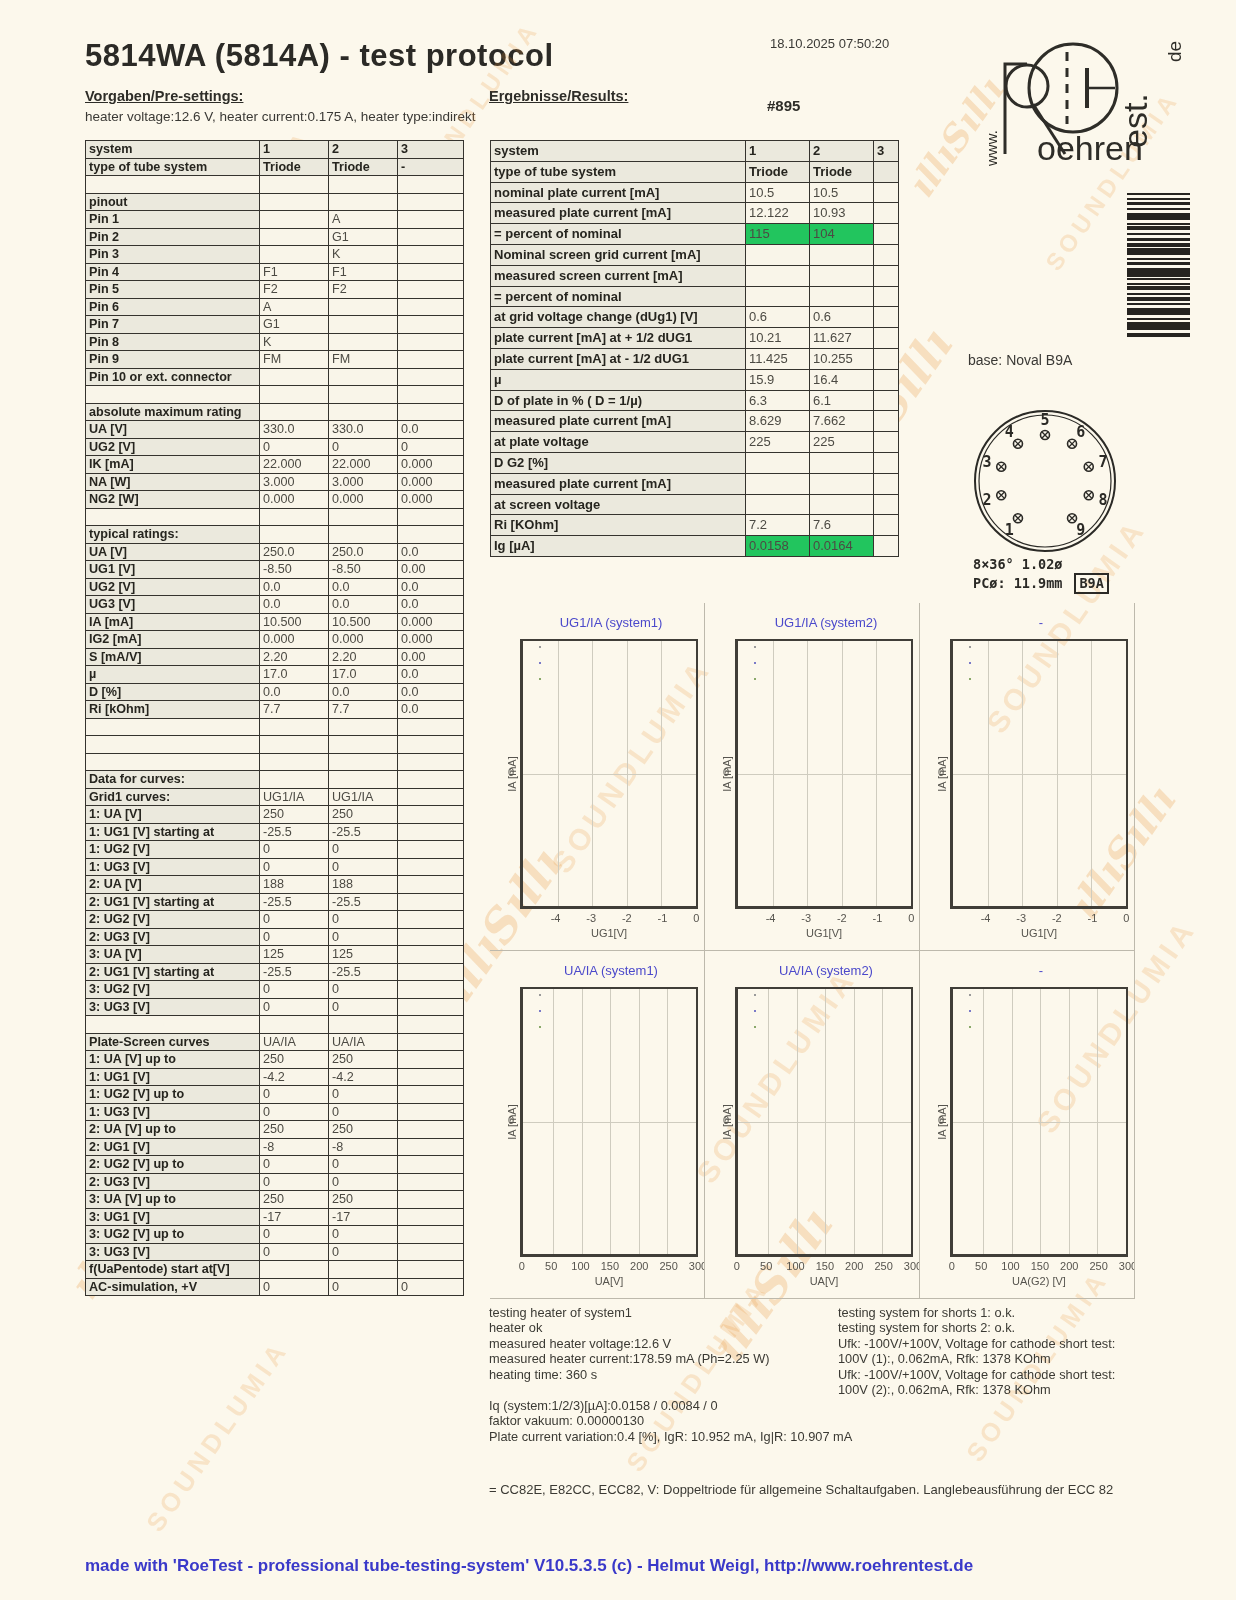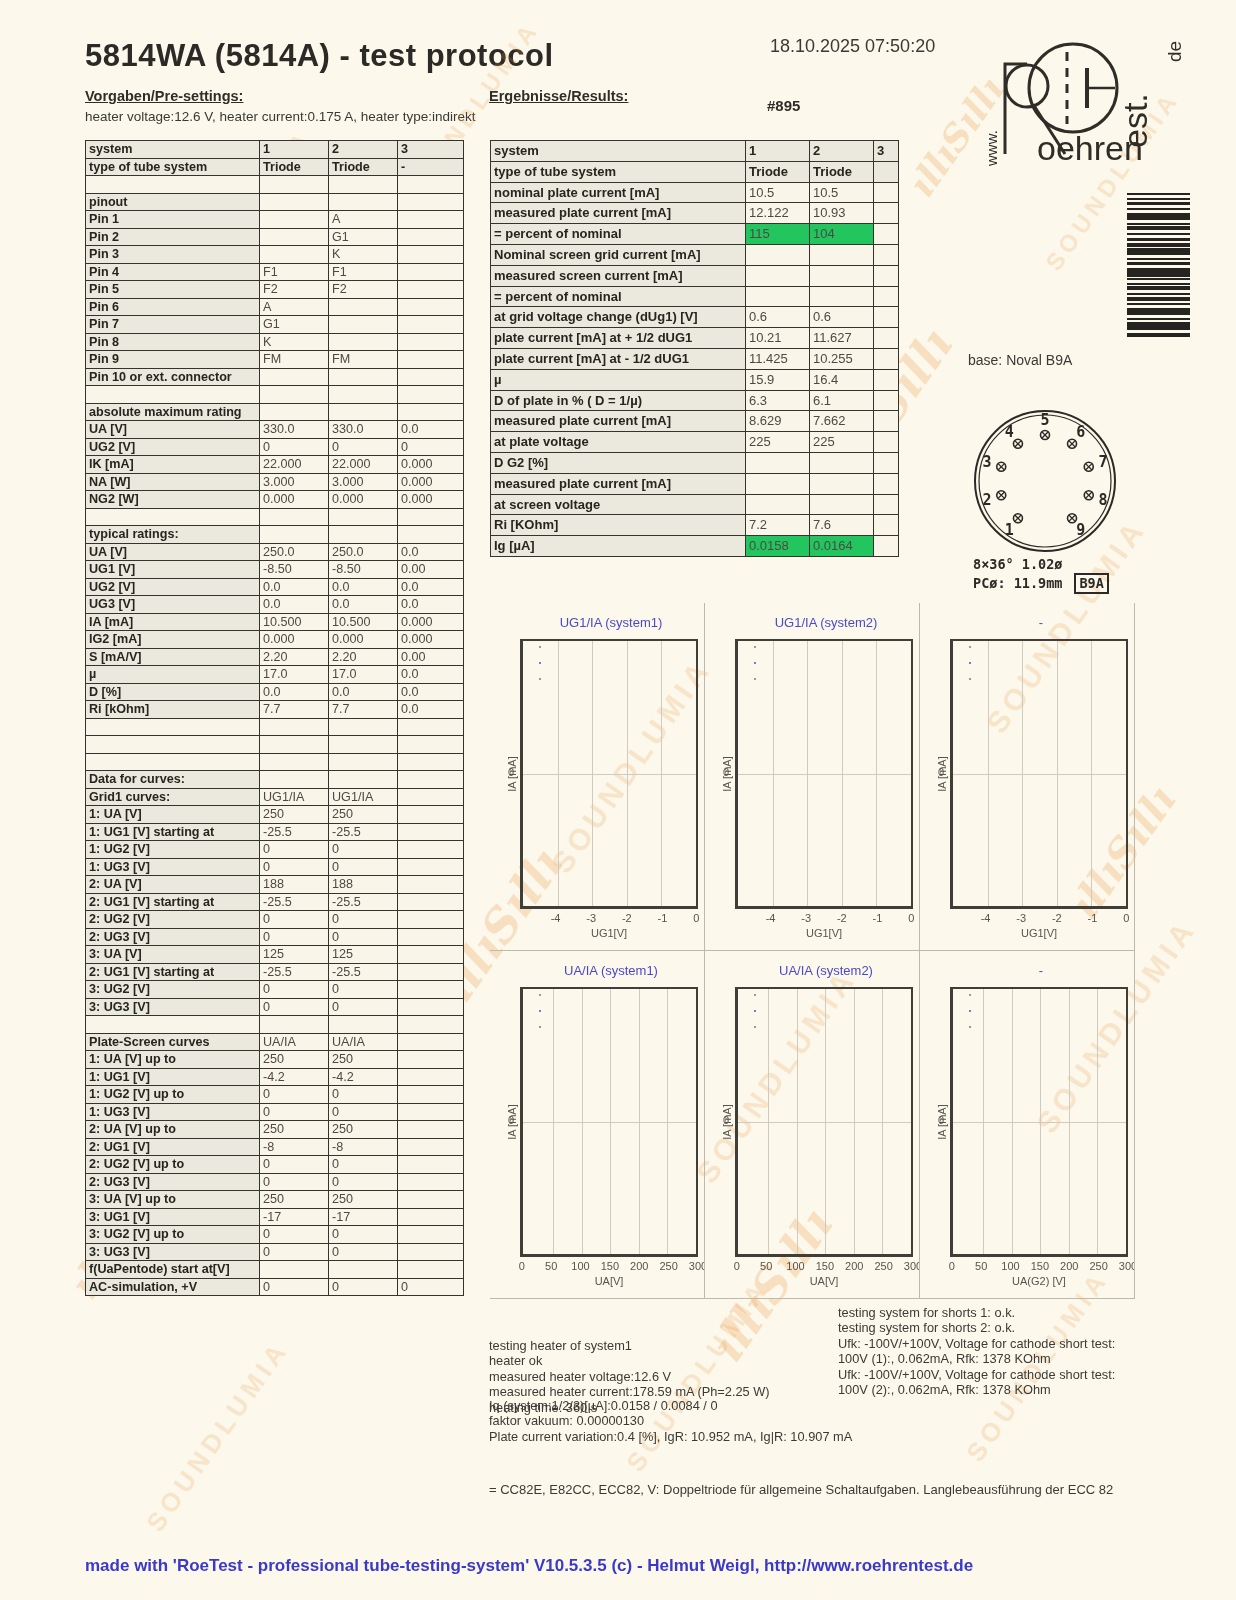--- a/index.html
+++ b/index.html
@@ -6,21 +6,21 @@
   body{font-family:"Liberation Sans",sans-serif;}
   #page{position:relative;width:1236px;height:1600px;background:#fcf8ec;overflow:hidden;color:#2e2d28;}
 
   
   #wm{position:absolute;inset:0;pointer-events:none;z-index:1;}
   .wm{position:absolute;font-weight:bold;letter-spacing:5px;color:rgba(233,150,62,0.20);white-space:nowrap;transform-origin:left top;}
   .wmk{position:absolute;font-family:"DejaVu Serif",serif;font-style:italic;font-weight:bold;color:rgba(233,150,62,0.26);white-space:nowrap;transform-origin:left top;}
 
   .abs{position:absolute;}
   #title{left:85px;top:38px;font-size:31px;font-weight:bold;color:#2b2a26;letter-spacing:0.5px;}
-  #datetime{left:770px;top:36px;font-size:18px;color:#3a3935;}
+  #datetime{left:770px;top:36px;font-size:13px;color:#3a3935;}
   #pre-head{left:85px;top:88px;font-size:14.5px;font-weight:bold;text-decoration:underline;}
   #res-head{left:489px;top:88px;font-size:14.5px;font-weight:bold;text-decoration:underline;}
   #heater-line{left:85px;top:109px;font-size:13.5px;color:#3a3935;}
   #serial{left:767px;top:97px;font-size:15px;font-weight:bold;}
 
   
   table{border-collapse:collapse;z-index:2;position:absolute;background:transparent;}
   td{border:1px solid #35332e;padding:0 3px;white-space:nowrap;overflow:hidden;}
   #pre-table{left:85px;top:140px;table-layout:fixed;width:378px;font-size:12.6px;}
   #pre-table td{height:16.5px;line-height:16.5px;}
@@ -42,21 +42,21 @@
   .gh{position:absolute;left:0;right:0;top:50%;height:1px;background:#cfccbf;}
   .dot{position:absolute;width:2px;height:2px;}
   .ytick{position:absolute;left:-12px;top:calc(50% - 8px);font-size:11px;color:#56544e;}
   .ylab{position:absolute;left:-26px;top:50%;font-size:11px;color:#56544e;transform:translateY(-50%) rotate(-90deg);transform-origin:center;white-space:nowrap;}
   .xticks{position:relative;margin-left:30px;width:178px;height:15px;margin-top:3px;}
   .xticks span{position:absolute;transform:translateX(-50%);font-size:11px;color:#56544e;top:0;}
   .xlab{margin-left:30px;width:178px;text-align:center;font-size:11px;color:#56544e;}
 
   
   .notes{z-index:2;font-size:12.8px;color:#3b3a34;line-height:15.4px;}
-  #notes-left{left:489px;top:1305px;margin-top:33px;}
+  #notes-left{left:489px;top:1305px;}
   #notes-right{left:838px;top:1305px;}
   #notes-iq{left:489px;top:1398px;}
   #tube-desc{left:489px;top:1482px;width:662px;font-size:13px;color:#3b3a34;line-height:16px;z-index:2;}
   #made-with{left:85px;top:1556px;font-size:17px;font-weight:bold;color:#3a39c9;z-index:2;}
 
   
   #barcode{left:1127px;top:193px;width:63px;height:145px;z-index:2;
     background-image:
       repeating-linear-gradient(180deg,#262420 0 2px,rgba(0,0,0,0) 2px 5px),
       repeating-linear-gradient(180deg,rgba(0,0,0,0) 0 9px,#262420 9px 12px),

